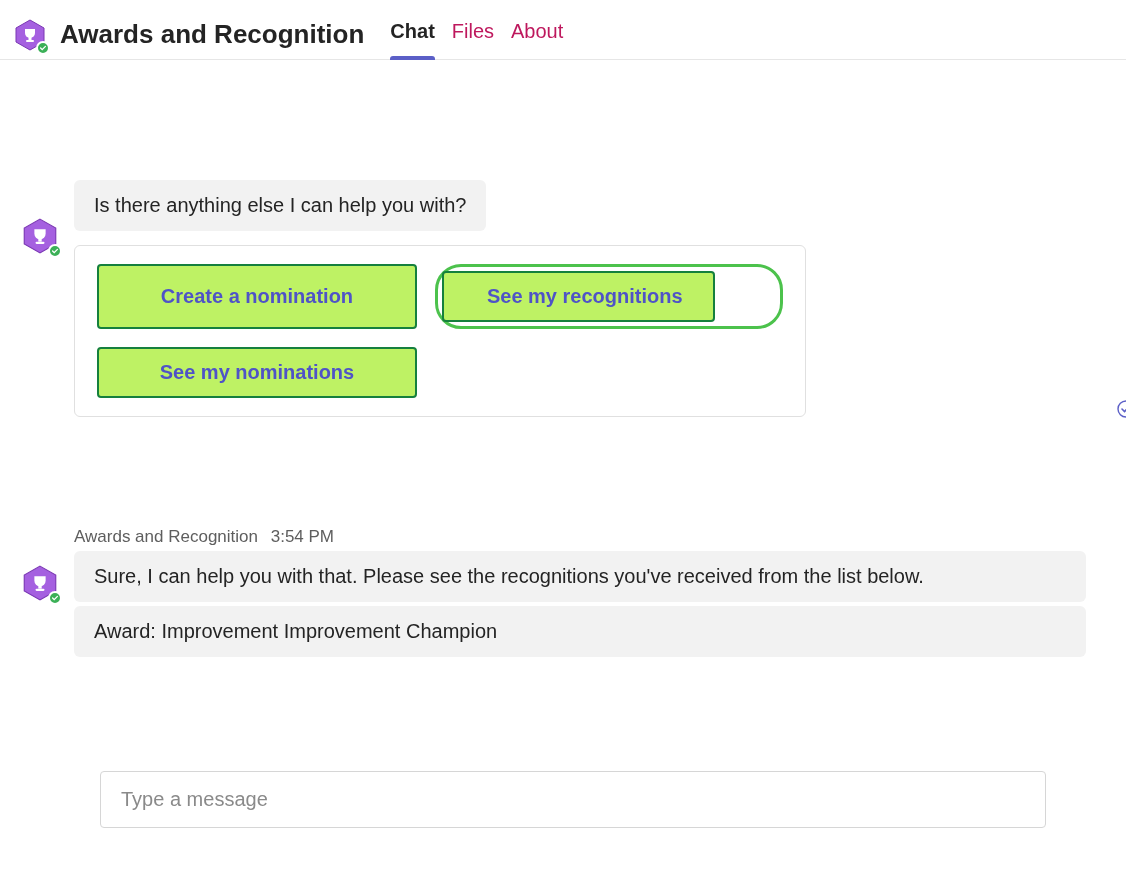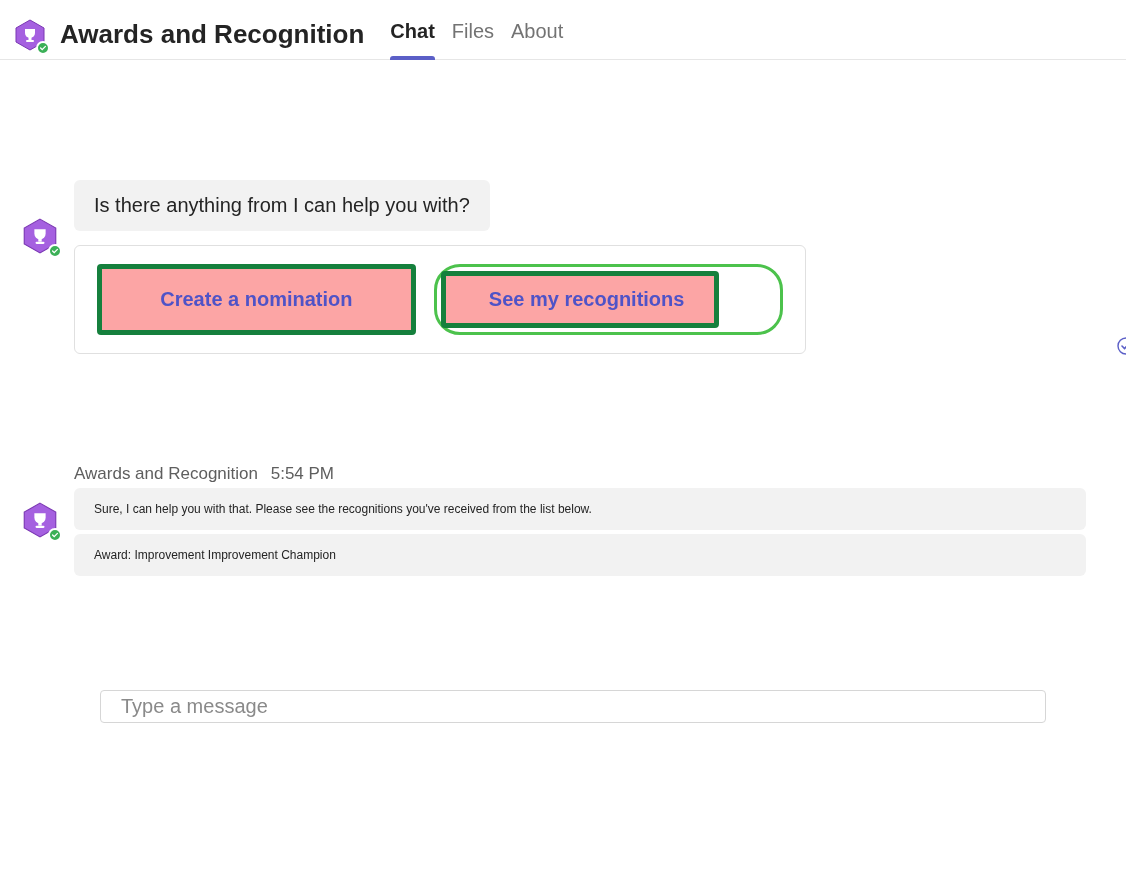--- a/index.html
+++ b/index.html
@@ -46,21 +46,21 @@
 
   .app-title {
     font-size: 26px;
     font-weight: 700;
     margin-right: 26px;
     white-space: nowrap;
   }
   .tabs { display: flex; gap: 17px; align-items: center; }
   .tab {
     font-size: 20px;
-    color: #737373;
+    color: #be185d;
     padding: 10px 0 16px 0;
     cursor: pointer;
     position: relative;
   }
   .tab.active {
     color: #242424;
     font-weight: 600;
   }
   .tab.active::after {
     content: "";
@@ -114,22 +114,22 @@
     border-radius: 6px;
     padding: 18px 22px;
     display: inline-block;
   }
   .actions-grid {
     display: grid;
     grid-template-columns: auto auto;
     gap: 18px;
   }
   .action-btn {
-    border: 5px solid #15803d;
-    background: #fca5a5;
+    border: 2px solid #15803d;
+    background: #bef264;
     color: #4f53c7;
     font-size: 20px;
     font-weight: 600;
     padding: 12px 30px;
     border-radius: 4px;
     cursor: pointer;
     white-space: nowrap;
     text-align: center;
   }
   .highlight-ring {
@@ -138,34 +138,34 @@
     padding: 4px;
     display: inline-block;
   }
   .highlight-ring .action-btn { margin: 0; padding-left: 43px; }
 
   
   .wide-bubble {
     background: #f2f2f2;
     border-radius: 6px;
     padding: 14px 20px;
-    font-size: 12px;
+    font-size: 20px;
     color: #242424;
     width: 100%;
     margin-bottom: 4px;
   }
 
   
   .compose-row {
     margin: 0 40px 0 78px;
   }
   .compose {
     border: 1px solid #d6d6d6;
     border-radius: 4px;
-    padding: 4px 20px;
+    padding: 16px 20px;
     font-size: 20px;
     color: #8a8a8a;
     background: #fff;
     width: 100%;
   }
   input.compose::placeholder { color: #8a8a8a; }
   input.compose { outline: none; }
   .msg1-wrap { position: relative; }
   .receipt-anchor {
     position: absolute;
@@ -217,30 +217,31 @@
       </svg>
       <span class="presence-dot">
         <svg viewBox="0 0 10 10">
             <path d="M2 5 l2 2 l4 -4" stroke="#fff" stroke-width="1.6" fill="none" stroke-linecap="round"></path>
           </svg>
       </span>
     </div>
 
     <div class="msg-col msg1-wrap">
 
-      <div class="bubble">Is there anything from I can help you with?</div>
+      <div class="bubble">Is there anything else I can help you with?</div>
 
       <div class="actions-card" style="display:block; width:732px;">
         <div class="actions-grid">
           <button class="action-btn">Create a nomination</button>
 
           <span class="highlight-ring">
             <button class="action-btn">See my recognitions</button>
           </span>
 
+          <button class="action-btn">See my nominations</button>
 
         </div>
       </div>
 
       <span class="receipt-anchor">
         <svg width="20" height="20" viewBox="0 0 20 20">
           <circle cx="10" cy="10" r="8" fill="none" stroke="#5b5fc7" stroke-width="1.4"></circle>
           <path d="M6 10 l2.5 2.5 L14 7" fill="none" stroke="#5b5fc7" stroke-width="1.6" stroke-linecap="round"></path>
         </svg>
       </span>
@@ -260,21 +261,21 @@
       <span class="presence-dot">
         <svg viewBox="0 0 10 10">
             <path d="M2 5 l2 2 l4 -4" stroke="#fff" stroke-width="1.6" fill="none" stroke-linecap="round"></path>
           </svg>
       </span>
     </div>
 
     <div class="msg-col">
       <div class="msg-meta">
         <span class="sender">Awards and Recognition</span>
-        <span class="time">5:54 PM</span>
+        <span class="time">3:54 PM</span>
       </div>
 
       <div class="wide-bubble">Sure, I can help you with that. Please see the recognitions you've received from the list below.</div>
 
       <div class="wide-bubble">Award: Improvement Improvement Champion</div>
     </div>
   </div>
 
   <div class="compose-row">
     <input class="compose" type="text" placeholder="Type a message" style="">

